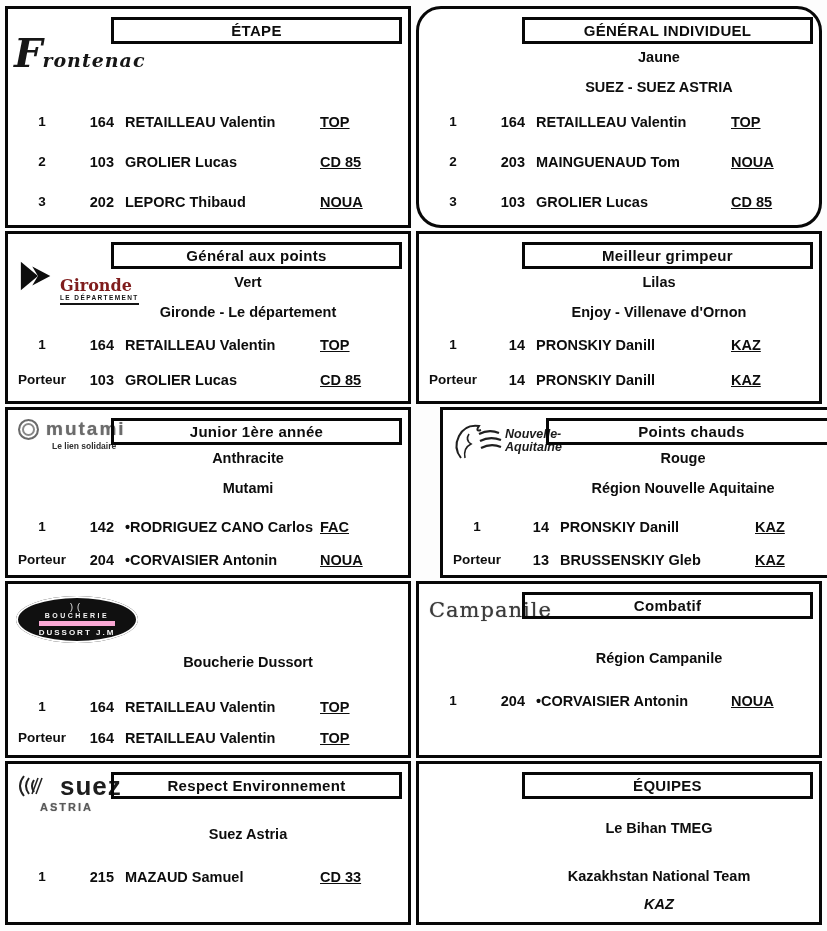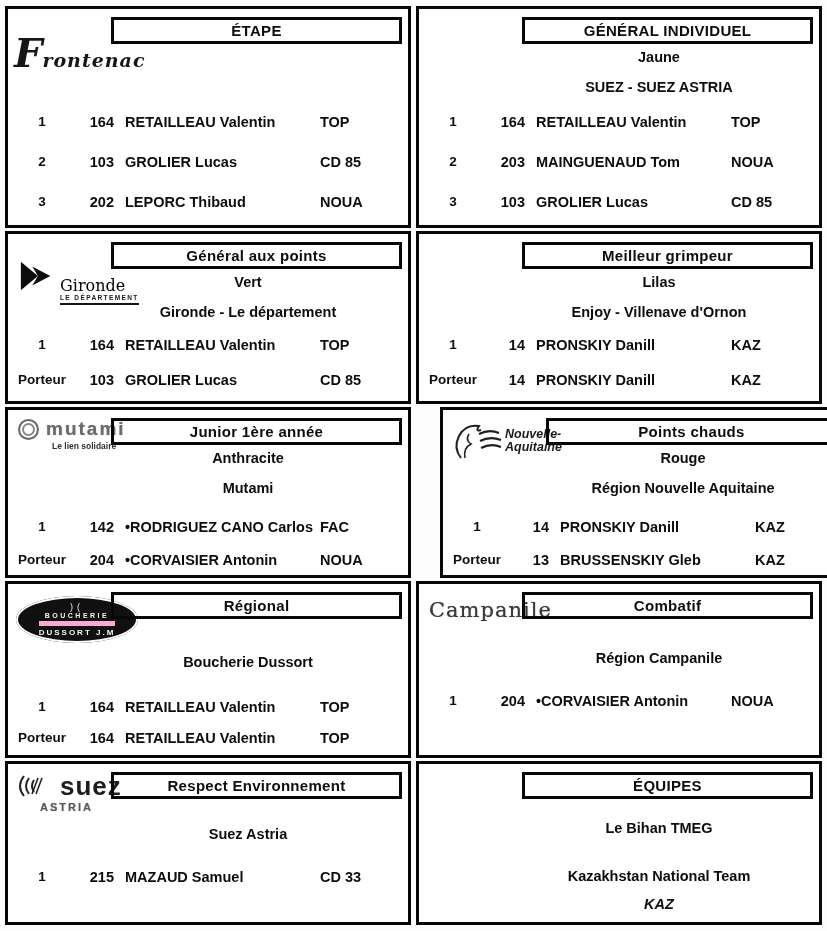--- a/index.html
+++ b/index.html
@@ -2,21 +2,21 @@
 <html><head>
 <meta charset="utf-8">
 <style>
   html,body{margin:0;padding:0;background:#ffffff;}
   .page{
     position:relative;width:827px;height:931px;background:#fdfdfd;
     font-family:"Liberation Sans", sans-serif;color:#0d0d0d;overflow:hidden;
   }
   .cell{position:absolute;background:#fff;border:3px solid #070707;box-sizing:border-box;}
   #c1 {left:5px;  top:6px;  width:406px;height:222px;}
-  #c2 {left:416px;top:6px;  width:406px;height:222px;}
+  #c2 {left:416px;top:6px;  width:406px;height:222px;border-radius:25px;}
   #c3 {left:5px;  top:231px;width:406px;height:173px;}
   #c4 {left:416px;top:231px;width:406px;height:173px;}
   #c5 {left:5px;  top:407px;width:406px;height:171px;}
   #c6 {left:440px;top:407px;width:406px;height:171px;}
   #c7 {left:5px;  top:581px;width:406px;height:177px;}
   #c8 {left:416px;top:581px;width:406px;height:177px;}
   #c9 {left:5px;  top:761px;width:406px;height:164px;}
   #c10{left:416px;top:761px;width:406px;height:164px;}
 
   .titlebox{
@@ -44,37 +44,37 @@
   #c7 .rows{top:110px;}
   #c7 .rrow{margin-bottom:5px;}
   #c8 .rows{top:104px;}
   #c9 .rows{top:100px;}
 
   .rrow{display:grid;grid-template-columns:64px 40px 1fr 86px;height:26px;line-height:26px;
         font-weight:bold;font-size:14.5px;}
   .rank{text-align:center;font-size:13.5px;}
   .bib{text-align:right;}
   .rname{padding-left:11px;white-space:nowrap;overflow:hidden;}
-  .team{padding-left:2px;white-space:nowrap;}
+  .team{padding-left:2px;white-space:nowrap;text-decoration:underline;}
 
   
   #c10 .line1{top:56px;}
   #c10 .line2{top:104px;}
   #c10 .line3{top:132px;font-style:italic;}
 
   
   .logo{position:absolute;}
   .logo-frontenac{top:20px;left:6px;font-family:"DejaVu Serif", serif;font-style:italic;
                   font-weight:bold;color:#161616;text-align:right;}
   .logo-frontenac .word{display:block;font-size:19px;letter-spacing:1px;}
   .logo-frontenac .word::first-letter{font-size:40px;letter-spacing:0;}
 
   .logo-gironde{top:14px;left:10px;display:flex;align-items:center;gap:4px;}
   .logo-gironde .gtext{line-height:1;}
-  .logo-gironde .gname{font-family:"DejaVu Serif", serif;font-weight:normal;font-size:16px;color:#000000;margin-top:30px;}
+  .logo-gironde .gname{font-family:"DejaVu Serif", serif;font-weight:bold;font-size:16px;color:#7f1d1d;margin-top:30px;}
   .logo-gironde .gtag{font-size:6.5px;font-weight:bold;letter-spacing:1.4px;color:#141414;
                       border-bottom:2px solid #141414;padding-bottom:1px;margin-top:1px;}
 
   .logo-mutami{top:8px;left:10px;color:#5d5d5d;}
   .logo-mutami .mrow{display:flex;align-items:center;gap:7px;}
   .logo-mutami .mcircle{width:17px;height:17px;border-radius:50%;border:2px solid #6a6a6a;
                         box-shadow:inset 0 0 0 2px #fff, inset 0 0 0 4px #8a8a8a;}
   .logo-mutami .mname{font-size:19px;font-weight:bold;letter-spacing:2px;color:#6b6b6b;
                       text-shadow:0 0 1px #9a9a9a;}
   .logo-mutami .mtag{font-size:8.5px;font-weight:bold;color:#2f2f2f;margin-left:34px;margin-top:1px;}
@@ -266,21 +266,20 @@
       </div>
     </div>
   </section>
 
   <section class="cell" id="c7">
     <div class="logo logo-dussort">
       <div class="dmark">)(</div>
       <div class="d1">BOUCHERIE</div>
       <div class="d2">DUSSORT J.M</div>
     </div>
-    <div class="titlebox">Régional</div>
     <div class="centerline sponsor">Boucherie Dussort</div>
     <div class="rows">
       <div class="rrow">
         <span class="rank">1</span>
         <span class="bib">164</span>
         <span class="rname">RETAILLEAU Valentin</span>
         <span class="team">TOP</span>
       </div>
       <div class="rrow">
         <span class="rank">Porteur</span>

